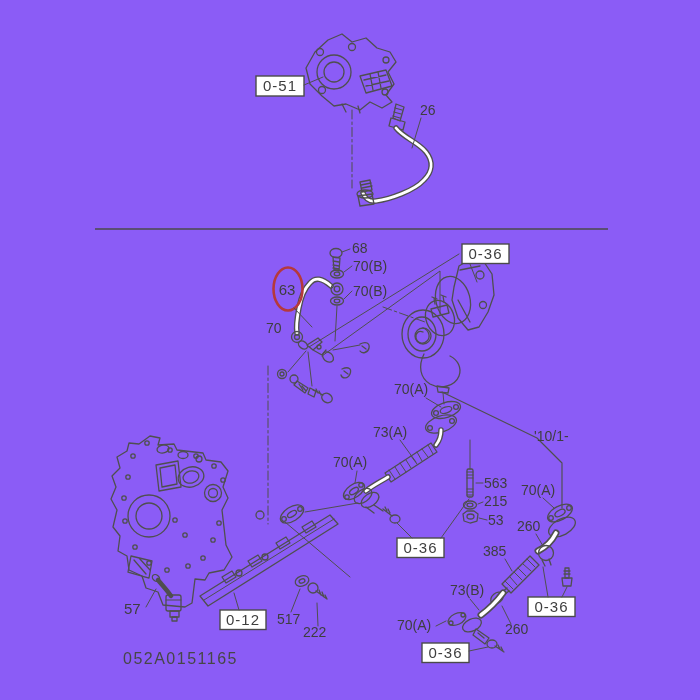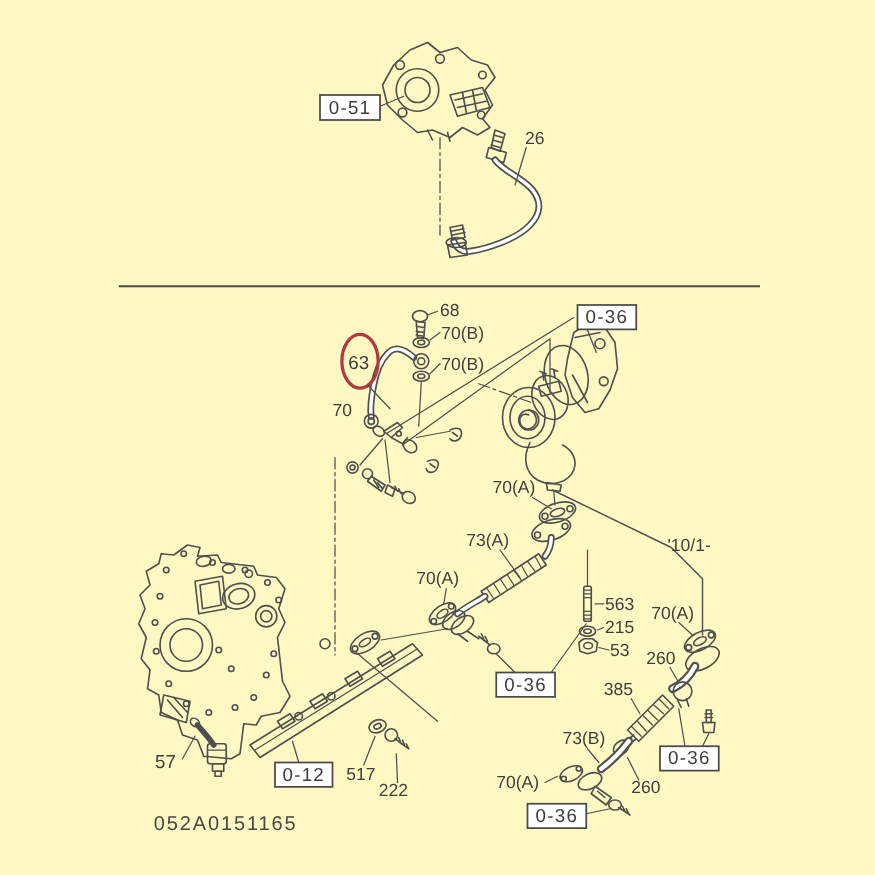--- a/index.html
+++ b/index.html
@@ -1,16 +1,16 @@
 <!DOCTYPE html>
 <html><head>
 <meta charset="utf-8">
 <style>
   html,body{margin:0;padding:0;background:#fff;}
-  .page{position:relative;width:700px;height:700px;background:#fef9c3;overflow:hidden;
+  .page{position:relative;width:700px;height:700px;background:#8b5cf6;overflow:hidden;
         font-family:"Liberation Sans", sans-serif;}
   svg{display:block;}
   .lbl{font-family:"Liberation Sans", sans-serif;font-size:14px;fill:#3e3e3e;}
   .lbl-big{font-size:15px;}
   .lbl-box{font-size:15px;fill:#3e3e3e;letter-spacing:1px;}
   .lbl-code{font-size:16px;fill:#474747;letter-spacing:1.5px;}
   .refbox{fill:#ffffff;stroke:#4a4a4a;stroke-width:1.4;}
   .art{stroke:#4f4f4f;fill:none;stroke-width:1.3;stroke-linecap:round;stroke-linejoin:round;}
   .thin{stroke-width:1;}
   .tube{stroke-width:5.5;}

